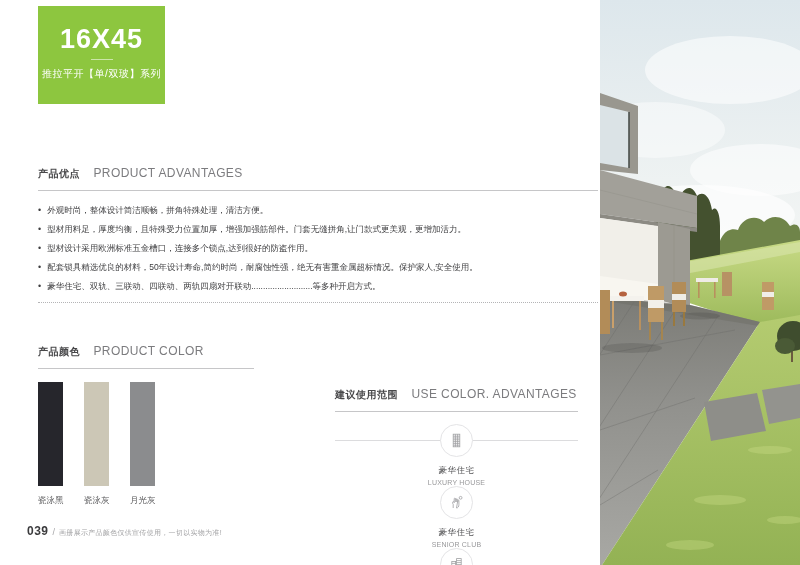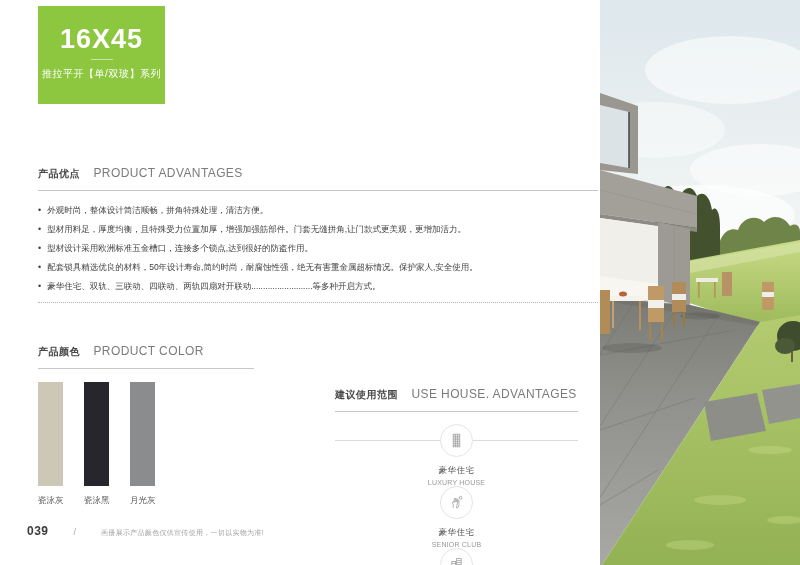--- a/index.html
+++ b/index.html
@@ -35,21 +35,21 @@
   
   .scope-sec{position:absolute;left:335px;top:384px;width:243px;}
   .scope-row{display:flex;margin-top:12px;position:relative;flex-direction:column;}
   .scope-row::before{content:"";position:absolute;left:0;right:0;top:16px;border-top:1px solid #dcdcde;}
   .scope-item{flex:1;text-align:center;position:relative;}
   .scope-circle{width:33px;height:33px;border-radius:50%;background:#ffffff;border:1px solid #e4e4e6;box-sizing:border-box;margin:0 auto;display:flex;align-items:center;justify-content:center;position:relative;z-index:1;}
   .scope-cn{margin-top:8px;font-size:8.5px;color:#555557;letter-spacing:.5px;}
   .scope-en{margin-top:2px;font-size:7px;color:#98989a;letter-spacing:.2px;white-space:nowrap;}
 
   
-  .footer{position:absolute;left:27px;top:524px;display:flex;align-items:baseline;gap:21px;}
+  .footer{position:absolute;left:27px;top:524px;display:flex;align-items:baseline;}
   .page-num{font-size:12px;font-weight:bold;color:#3b3b3d;letter-spacing:.5px;}
   .foot-sep{margin:0 4px;color:#a8a8aa;font-size:9px;}
   .foot-note{font-size:7px;color:#a4a4a6;letter-spacing:.3px;}
 
   
   .photo{position:absolute;left:600px;top:0;width:200px;height:565px;overflow:hidden;}
   .photo svg{display:block;}
 </style>
 </head>
 <body>
@@ -79,38 +79,38 @@
   </section>
 
   <section class="colors-sec">
     <div class="sec-title">
       <span class="t-cn">产品颜色</span>
       <span class="t-en">PRODUCT COLOR</span>
     </div>
     <div class="sec-line"></div>
     <div class="swatch-row">
       <div class="swatch">
+        <div class="swatch-bar" style="background-color: rgb(38, 38, 44);"></div>
+        <div class="swatch-label">瓷泳黑</div>
+      </div>
+      <div class="swatch">
         <div class="swatch-bar" style="background-color: rgb(204, 199, 182);"></div>
         <div class="swatch-label">瓷泳灰</div>
-      </div>
-      <div class="swatch">
-        <div class="swatch-bar" style="background-color: rgb(38, 38, 44);"></div>
-        <div class="swatch-label">瓷泳黑</div>
       </div>
       <div class="swatch">
         <div class="swatch-bar" style="background-color: rgb(139, 140, 142);"></div>
         <div class="swatch-label">月光灰</div>
       </div>
     </div>
   </section>
 
   <section class="scope-sec">
     <div class="sec-title">
       <span class="t-cn">建议使用范围</span>
-      <span class="t-en">USE HOUSE. ADVANTAGES</span>
+      <span class="t-en">USE COLOR. ADVANTAGES</span>
     </div>
     <div class="sec-line"></div>
     <div class="scope-row">
 
       <div class="scope-item">
         <div class="scope-circle">
           <svg width="17" height="17" viewBox="0 0 17 17" fill="none" stroke="#9fa0a2" stroke-width="0.8">
             <rect x="5.2" y="2.2" width="6.6" height="12.6"></rect>
             <line x1="7.4" y1="2.2" x2="7.4" y2="14.8"></line>
               <line x1="9.6" y1="2.2" x2="9.6" y2="14.8"></line>

